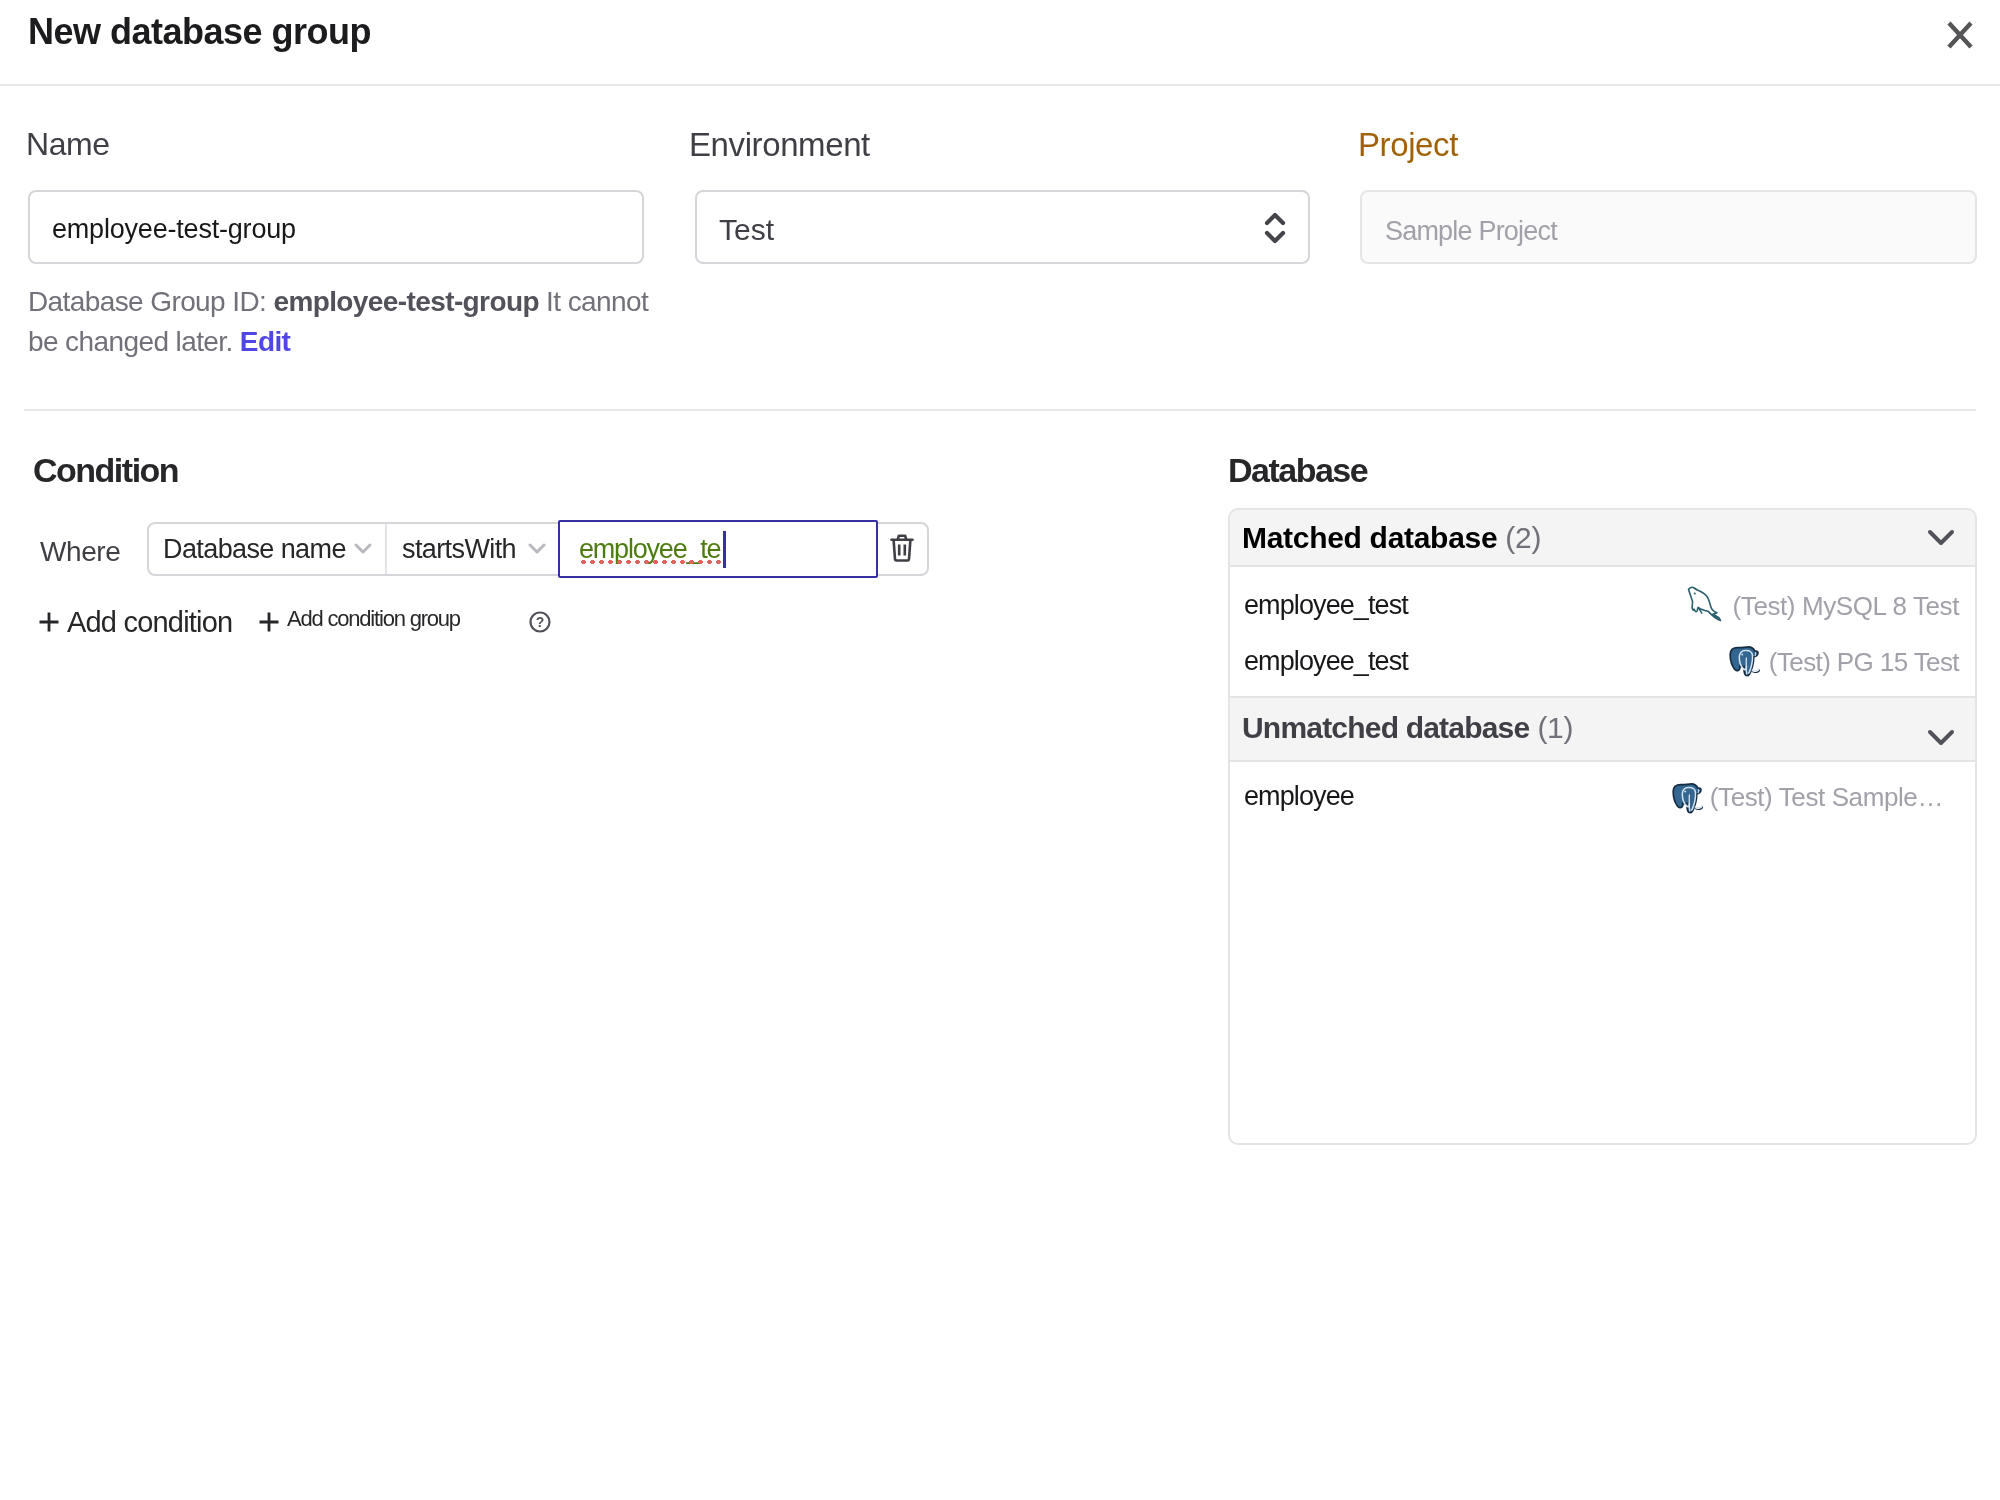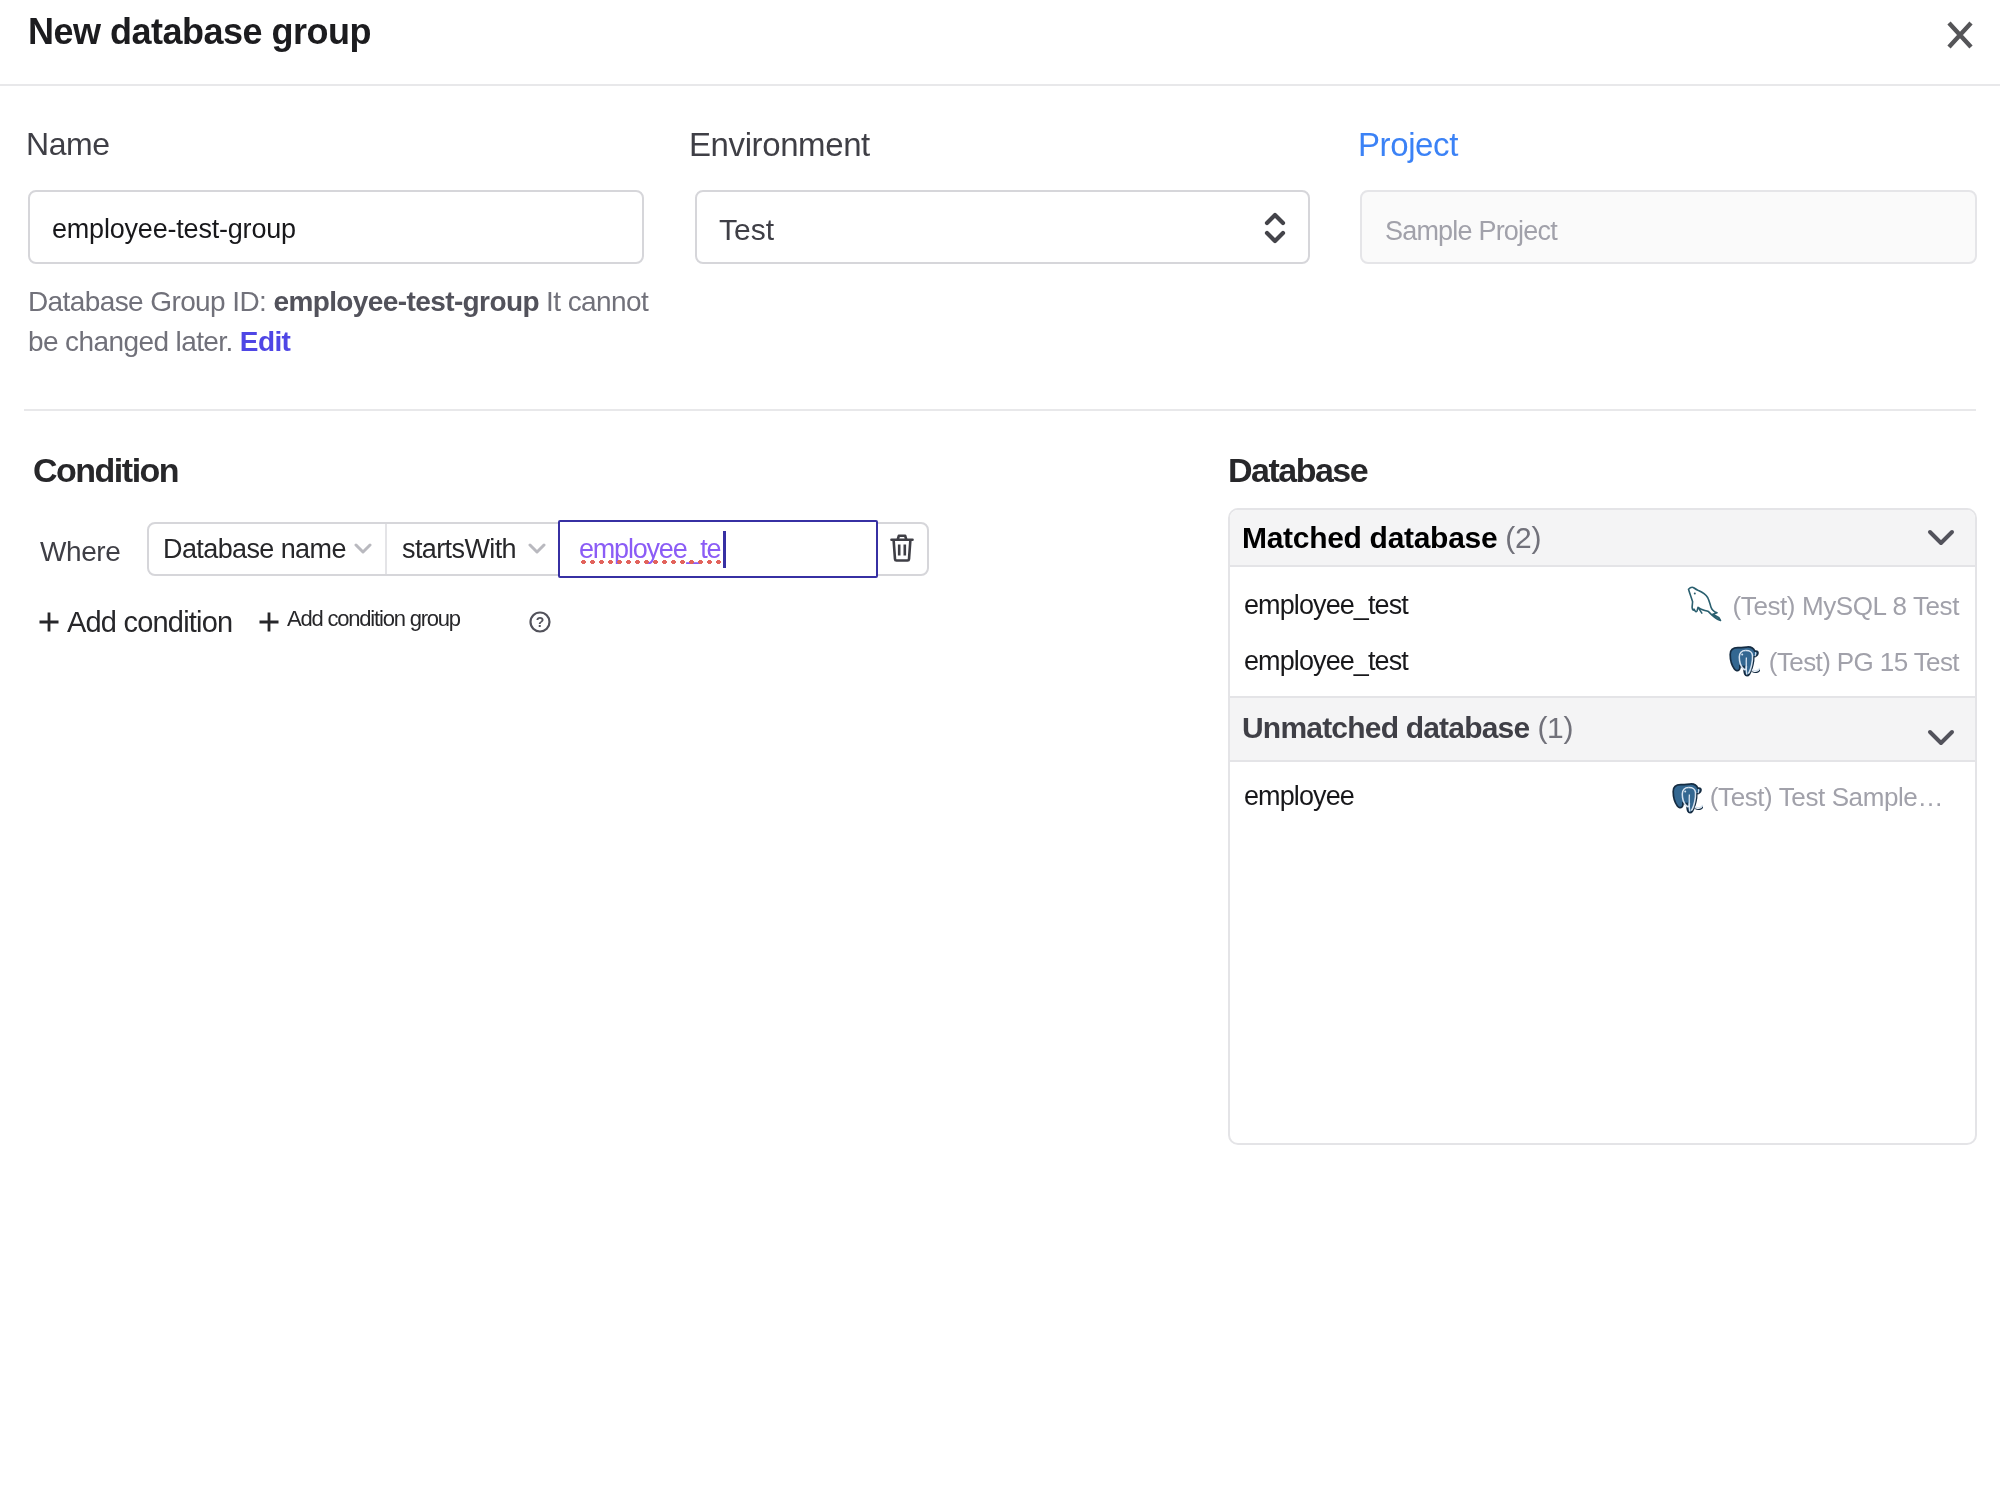--- a/index.html
+++ b/index.html
@@ -12,21 +12,21 @@
 <body>
 
 <div class="abs lh1" style="left:28px; top:14px; font-size:36px; font-weight:700; color:#1c1c1f; letter-spacing:-0.5px;">New database group</div>
 <svg class="abs" style="left:1947px; top:21px;" width="26" height="28" viewBox="0 0 26 28">
   <path d="M2 2 L24 26 M24 2 L2 26" stroke="#555558" stroke-width="4.4" fill="none"></path>
 </svg>
 <div class="abs" style="left:0; top:84px; width:2000px; height:2px; background:#e8e8ea;"></div>
 
 <div class="abs lh1" style="left:26px; top:128px; font-size:32px; color:#3f3f46; letter-spacing:-0.4px;">Name</div>
 <div class="abs lh1" style="left:689px; top:128px; font-size:33px; color:#3f3f46; letter-spacing:-0.4px;">Environment</div>
-<div class="abs lh1" style="left:1358px; top:128px; font-size:33px; color:#3b82f6; letter-spacing:-0.4px;">Project</div>
+<div class="abs lh1" style="left:1358px; top:128px; font-size:33px; color:#a16207; letter-spacing:-0.4px;">Project</div>
 
 <div class="abs" style="left:28px; top:190px; width:616px; height:74px; border:2px solid #d6d6da; border-radius:8px; background:#fff;"></div>
 <div class="abs lh1" style="left:52px; top:216px; font-size:27px; color:#18181b; letter-spacing:-0.2px;">employee-test-group</div>
 
 <div class="abs" style="left:695px; top:190px; width:615px; height:74px; border:2px solid #d6d6da; border-radius:8px; background:#fff;"></div>
 <div class="abs lh1" style="left:719px; top:215px; font-size:30px; color:#3f3f46;">Test</div>
 <svg class="abs" style="left:1264px; top:211px;" width="22" height="34" viewBox="0 0 22 34">
   <path d="M3 12 L11 4 L19 12" stroke="#44444a" stroke-width="4.2" fill="none" stroke-linecap="round" stroke-linejoin="round"></path>
   <path d="M3 22 L11 30 L19 22" stroke="#44444a" stroke-width="4.2" fill="none" stroke-linecap="round" stroke-linejoin="round"></path>
 </svg>
@@ -46,21 +46,21 @@
 <div class="abs lh1" style="left:163px; top:536px; font-size:27px; color:#27272a; letter-spacing:-0.6px;">Database name</div>
 <svg class="abs" style="left:354px; top:543px;" width="18" height="11" viewBox="0 0 18 11">
   <path d="M2 2 L9 9 L16 2" stroke="#b9b9bf" stroke-width="3" fill="none" stroke-linecap="round" stroke-linejoin="round"></path>
 </svg>
 <div class="abs lh1" style="left:402px; top:536px; font-size:27px; color:#27272a; letter-spacing:-0.6px;">startsWith</div>
 <svg class="abs" style="left:528px; top:543px;" width="18" height="11" viewBox="0 0 18 11">
   <path d="M2 2 L9 9 L16 2" stroke="#b9b9bf" stroke-width="3" fill="none" stroke-linecap="round" stroke-linejoin="round"></path>
 </svg>
 
 <div class="abs" style="left:558px; top:520px; width:320px; height:58px; border:2.5px solid #3730a3; border-radius:2px; background:#fff;"></div>
-<div class="abs lh1" style="left:579px; top:536px; font-size:27px; color:#8b5cf6; letter-spacing:-1.2px;">employee_te</div>
+<div class="abs lh1" style="left:579px; top:536px; font-size:27px; color:#4d7c0f; letter-spacing:-1.2px;">employee_te</div>
 <div class="abs" style="left:723px; top:531px; width:3px; height:37px; background:#3730a3;"></div>
 <div class="abs" style="left:579px; top:559px; width:145px; height:6px; background-image:radial-gradient(circle 2.4px, #e2635c 90%, rgba(0,0,0,0)); background-size:9px 6px; background-repeat:repeat-x;"></div>
 
 <svg class="abs" style="left:890px; top:534px;" width="24" height="28" viewBox="0 0 24 28">
   <path d="M1.5 5.8 H22.5" stroke="#3f3f46" stroke-width="2.6" fill="none" stroke-linecap="round"></path>
   <path d="M7.8 5.4 L8.8 1.8 H15.2 L16.2 5.4" stroke="#3f3f46" stroke-width="2.6" fill="none" stroke-linejoin="round"></path>
   <path d="M3.6 5.8 L5 25.2 Q5.1 26.5 6.5 26.5 H17.5 Q18.9 26.5 19 25.2 L20.4 5.8" stroke="#3f3f46" stroke-width="2.6" fill="none"></path>
   <path d="M9.2 10.5 L9.2 21.5 M14.8 10.5 L14.8 21.5" stroke="#3f3f46" stroke-width="2.6" fill="none"></path>
 </svg>
 

